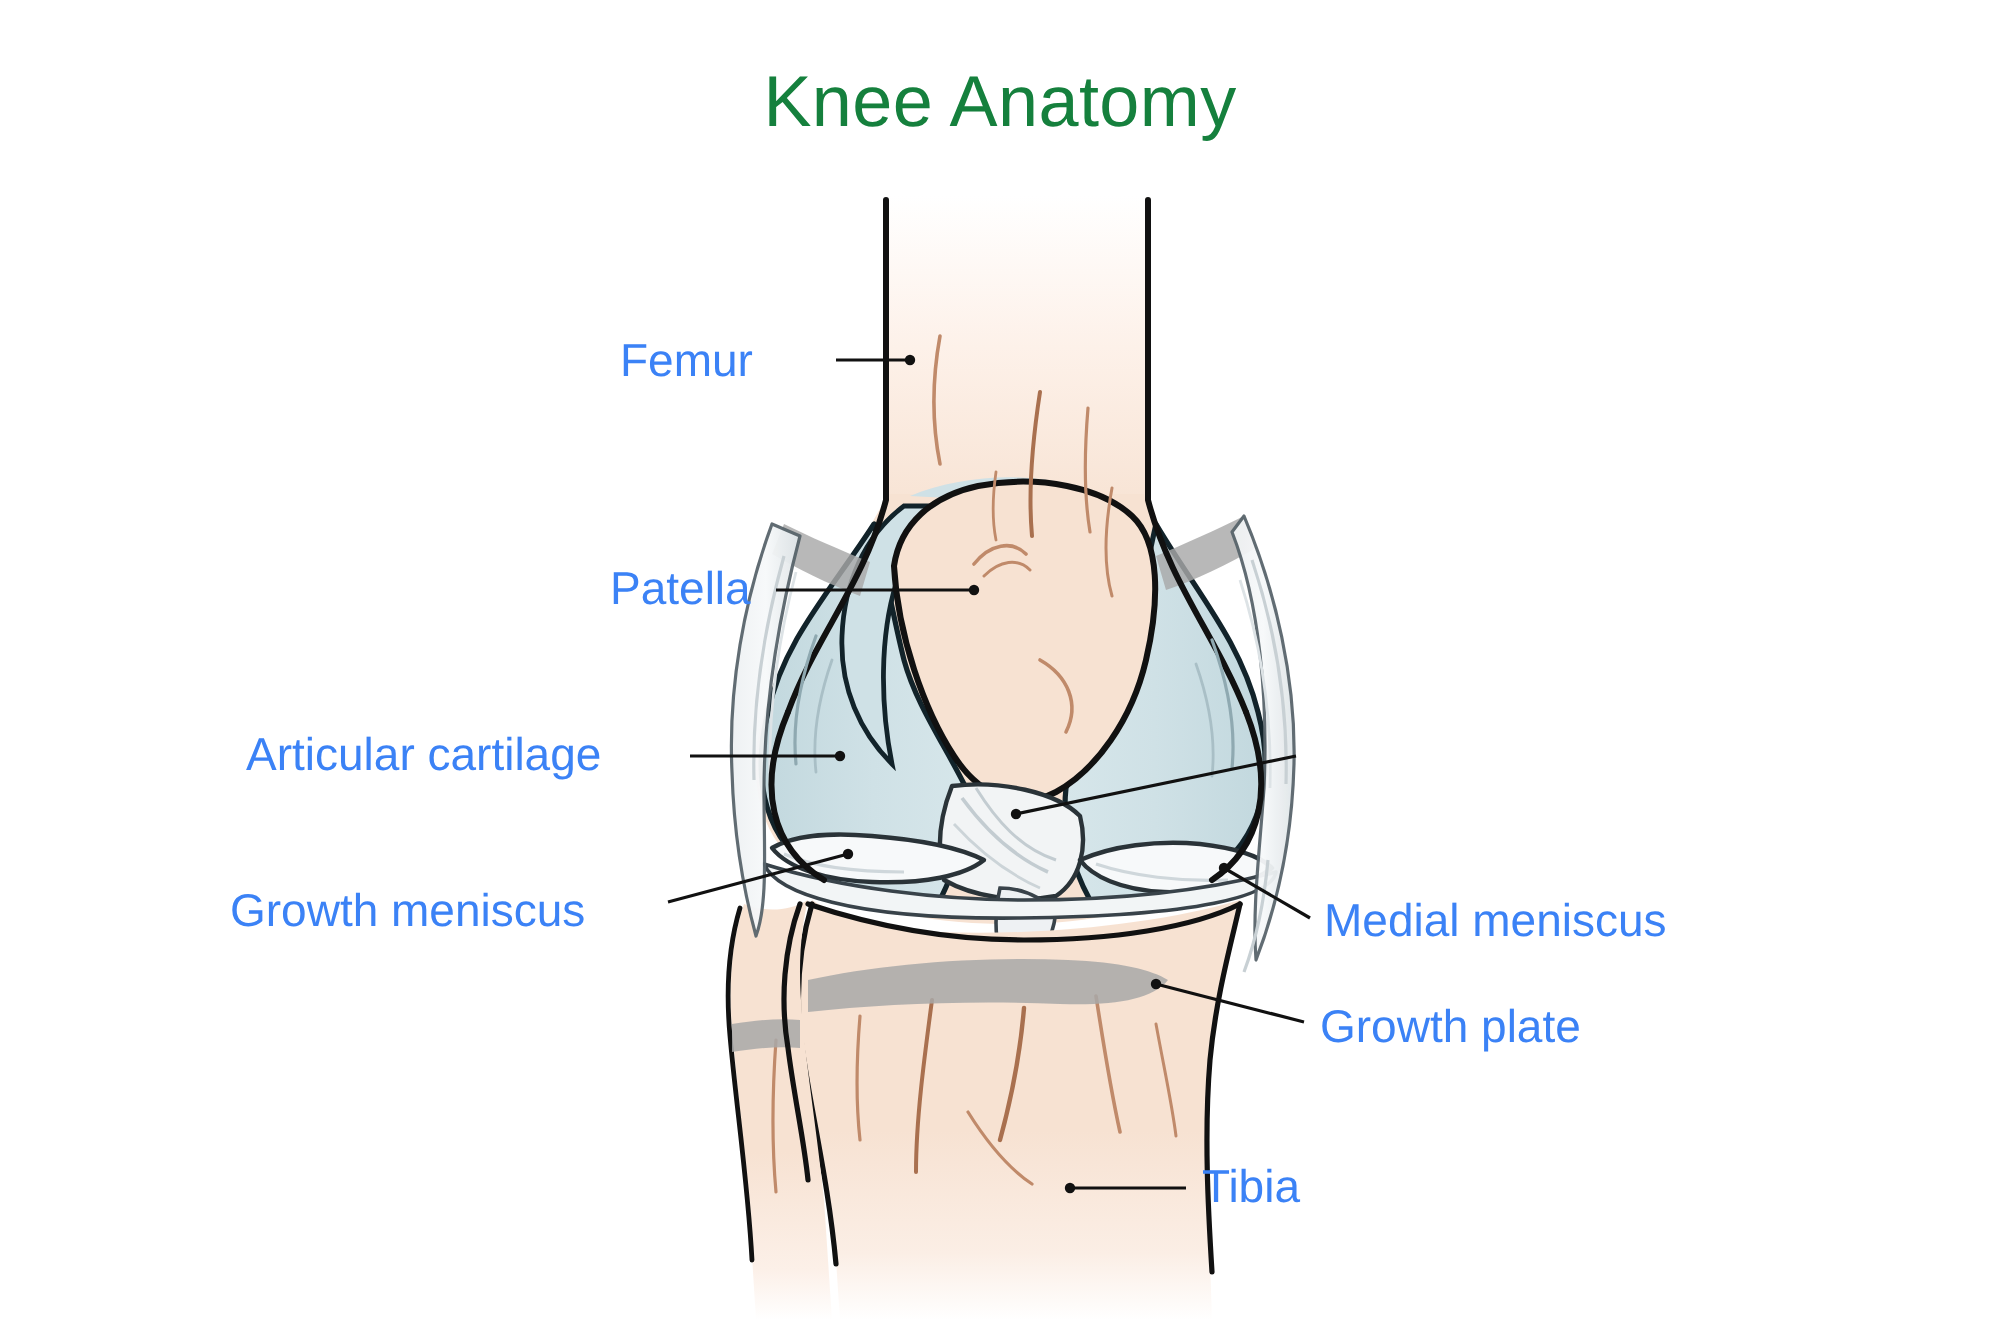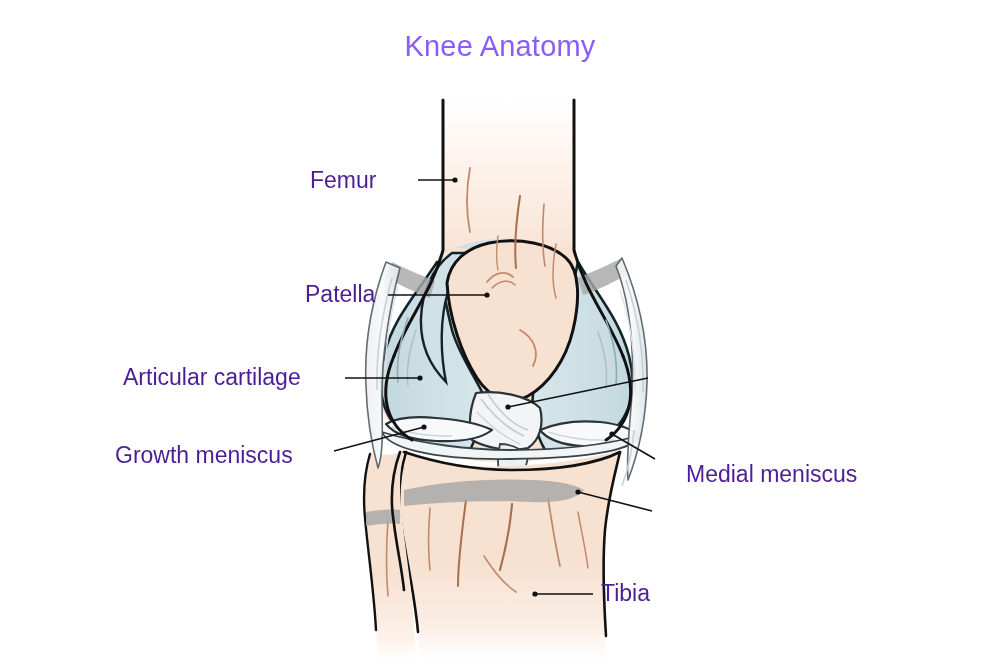--- a/index.html
+++ b/index.html
@@ -21,38 +21,38 @@
     left: 0; top: 0;
     width: 1000px;
     height: 667px;
   }
   #page-title {
     position: absolute;
     left: 0;
     top: 30px;
     width: 1000px;
     text-align: center;
-    font-size: 29px;
+    font-size: 36px;
     font-weight: 400;
     letter-spacing: 0.2px;
-    color: #8b5cf6;
+    color: #15803d;
   }
   #copyright {
     position: absolute;
     right: 12px;
     bottom: 10px;
     font-size: 13.5px;
     color: #2b2b2b;
     letter-spacing: 0.1px;
   }
   .anno-label {
     position: absolute;
     font-size: 23px;
     font-weight: 400;
-    color: #4c1d95;
+    color: #3b82f6;
     white-space: nowrap;
     line-height: 1;
   }
   #illustration {
     position: absolute;
     left: 0; top: 0;
     width: 1000px;
     height: 667px;
   }
   #leaders {
@@ -338,19 +338,20 @@
 
   <div class="anno-label" style="left:310px; top:169px;">Femur</div>
 
   <div class="anno-label" style="left:285px; top:283px;margin-left:20px;">Patella</div>
 
   <div class="anno-label" style="left:123px; top:366px;">Articular cartilage</div>
 
   <div class="anno-label" style="left:115px; top:444px;">Growth meniscus</div>
 
 
-  <div class="anno-label" style="left:662px; top:463px;margin-left:24px;">Medial meniscus</div>
-
+  <div class="anno-label" style="left:662px; top:449px;">Medial meniscus</div>
+
+  <div class="anno-label" style="left:660px; top:502px;">Growth plate</div>
 
   <div class="anno-label" style="left:601px; top:582px;text-align:center;">Tibia</div>
 
 
 </div>
 
 </body></html>

